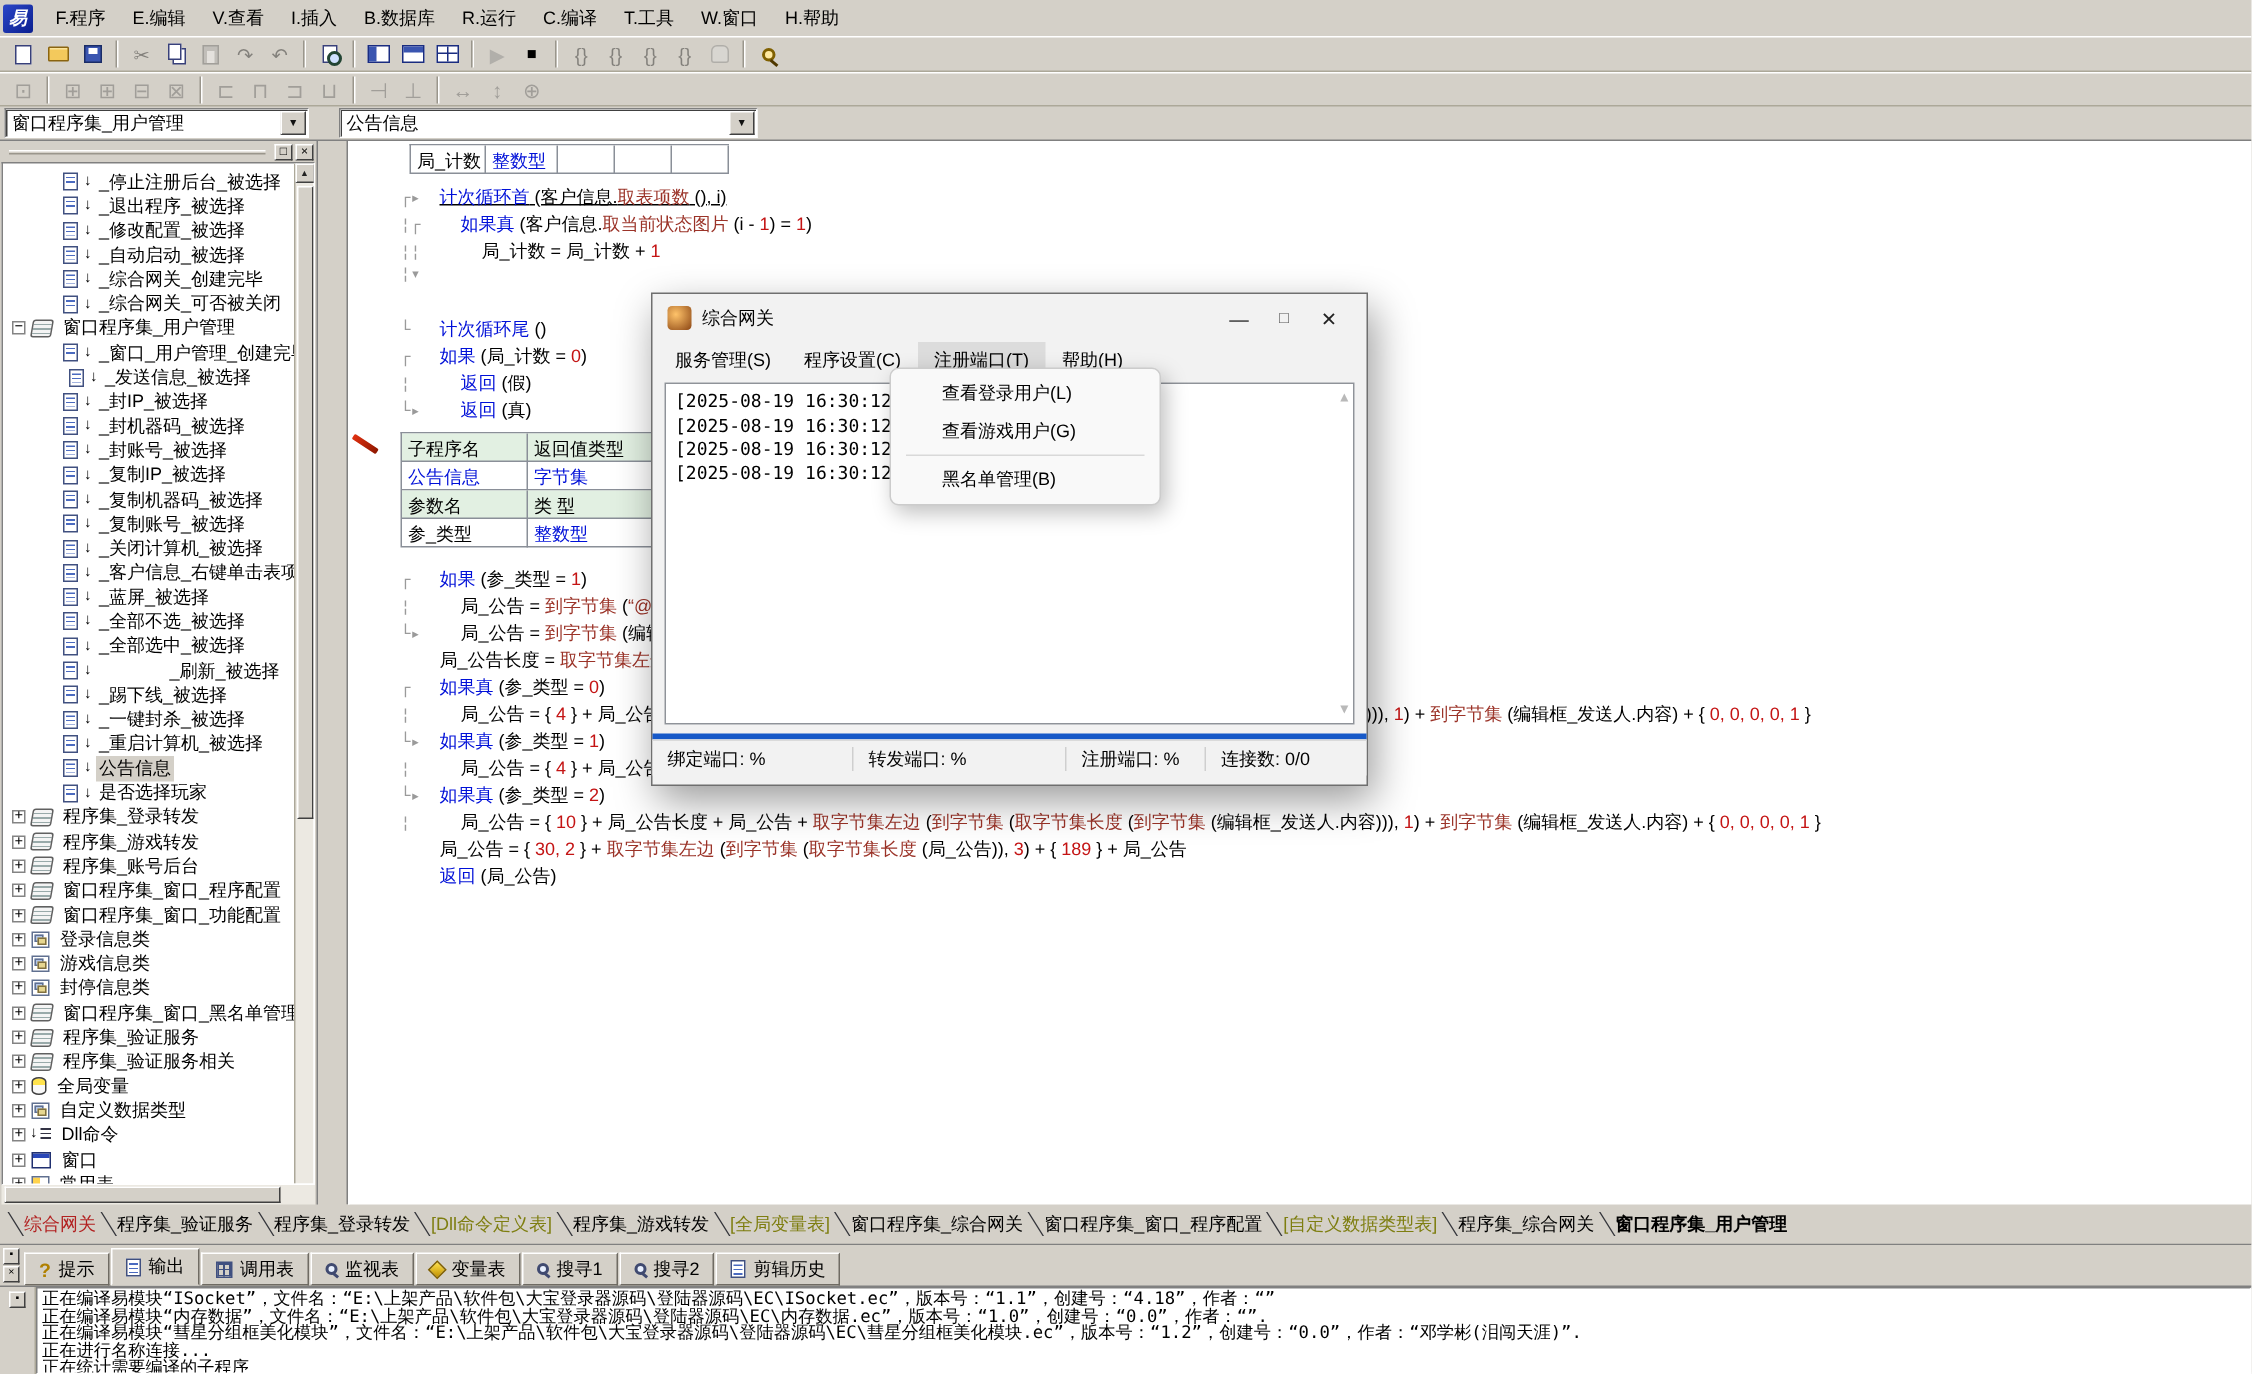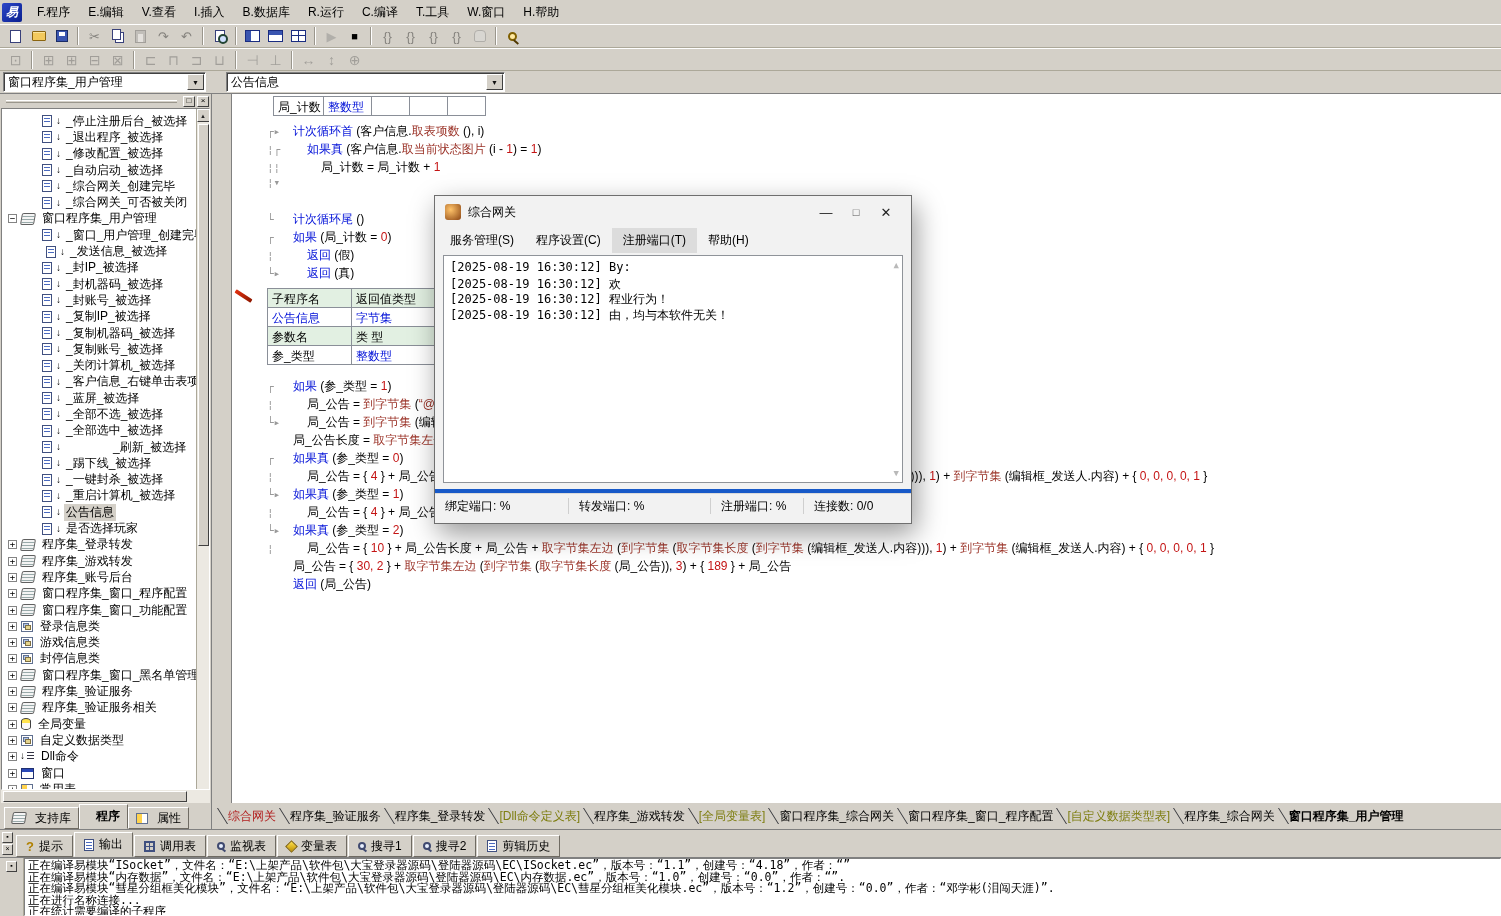--- a/index.html
+++ b/index.html
@@ -524,21 +524,21 @@
       <div class="etbl headtbl" id="headtbl"><div class="trw">
             <span class="tcell" style="width: 50px;">局_计数</span>
             <span class="tcell sg-k" style="width: 48px;">整数型</span>
             <span class="tcell" style="width: 38px;"></span>
             <span class="tcell" style="width: 38px;"></span>
             <span class="tcell" style="width: 38px;"></span>
           </div></div>
       <div class="codeblk cb1" id="code1">
           <div class="cl">
             <span class="cg">┌▸</span>
-            <span class="cc" style="margin-left: 0px;"><span class="sg-k">计次循环首</span><span class="sg-t"> (客户信息.</span><span class="sg-c">取表项数</span><span class="sg-t"> (), i)</span></span>
+            <span class="cc" style="margin-left: 0px; text-decoration: underline;"><span class="sg-k">计次循环首</span><span class="sg-t"> (客户信息.</span><span class="sg-c">取表项数</span><span class="sg-t"> (), i)</span></span>
           </div>
           <div class="cl">
             <span class="cg">¦┌</span>
             <span class="cc" style="margin-left: 14px;"><span class="sg-k">如果真</span><span class="sg-t"> (客户信息.</span><span class="sg-c">取当前状态图片</span><span class="sg-t"> (i - </span><span class="sg-n">1</span><span class="sg-t">) = </span><span class="sg-n">1</span><span class="sg-t">)</span></span>
           </div>
           <div class="cl">
             <span class="cg">¦¦</span>
             <span class="cc" style="margin-left: 28px;"><span class="sg-t">局_计数 = 局_计数 + </span><span class="sg-n">1</span></span>
           </div>
           <div class="cl sp">
@@ -640,34 +640,20 @@
           <div class="cl">
             <span class="cg"></span>
             <span class="cc" style="margin-left: 0px;"><span class="sg-k">返回</span><span class="sg-t"> (局_公告)</span></span>
           </div>
         </div>
       <div class="pen"></div>
     </div>
   </div>
 
   <div class="tabsrow">
-    <div class="lefttabs" id="lefttabs">
-        <div class="ltab">
-          <span class="ti ti-asm"></span>
-          <span>支持库</span>
-        </div>
-        <div class="ltab active">
-          <span class="ti ti-doc"></span>
-          <span>程序</span>
-        </div>
-        <div class="ltab">
-          <span class="ti ti-table"></span>
-          <span>属性</span>
-        </div>
-      </div>
     <div class="doctabs" id="doctabs">
         <span class="dsep"></span>
         <span class="dtab red">综合网关</span>
         <span class="dsep"></span>
         <span class="dtab">程序集_验证服务</span>
         <span class="dsep"></span>
         <span class="dtab">程序集_登录转发</span>
         <span class="dsep"></span>
         <span class="dtab olive">[Dll命令定义表]</span>
         <span class="dsep"></span>
@@ -763,15 +749,21 @@
         <div class="lline"><span class="ll">[2025-08-19 16:30:12] 程</span><span class="lr">业行为！</span></div>
         <div class="lline"><span class="ll">[2025-08-19 16:30:12] 由</span><span class="lr">，均与本软件无关！</span></div>
       </div>
     <div class="dlg-progress"></div>
     <div class="dlg-status" id="dlgstatus">
         <span class="dcell">绑定端口: %</span>
         <span class="dcell">转发端口: %</span>
         <span class="dcell">注册端口: %</span>
         <span class="dcell">连接数: 0/0</span>
       </div>
+    <div class="dlg-popup" id="dlgpopup">
+        <div class="pitem">查看登录用户(L)</div>
+        <div class="pitem">查看游戏用户(G)</div>
+        <div class="psep"></div>
+        <div class="pitem">黑名单管理(B)</div>
+      </div>
   </div>
 
 </div>
 
 </body></html>

